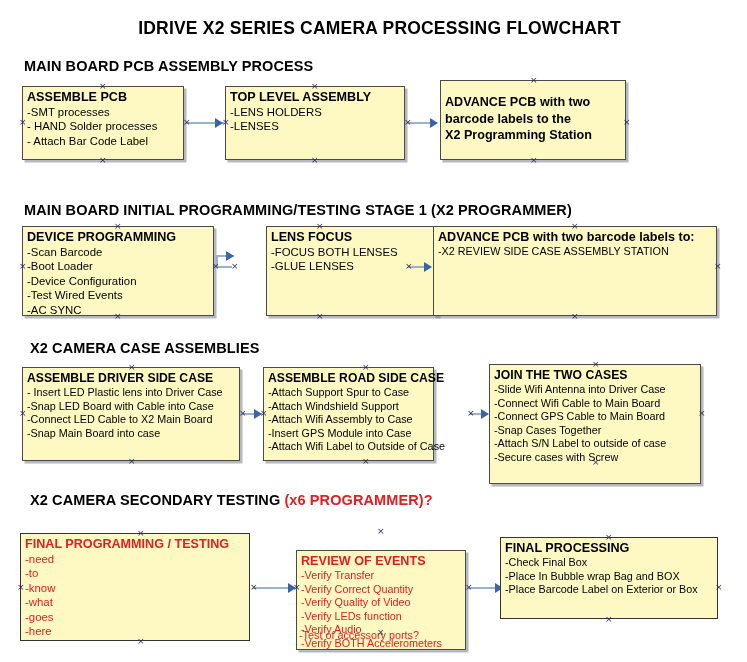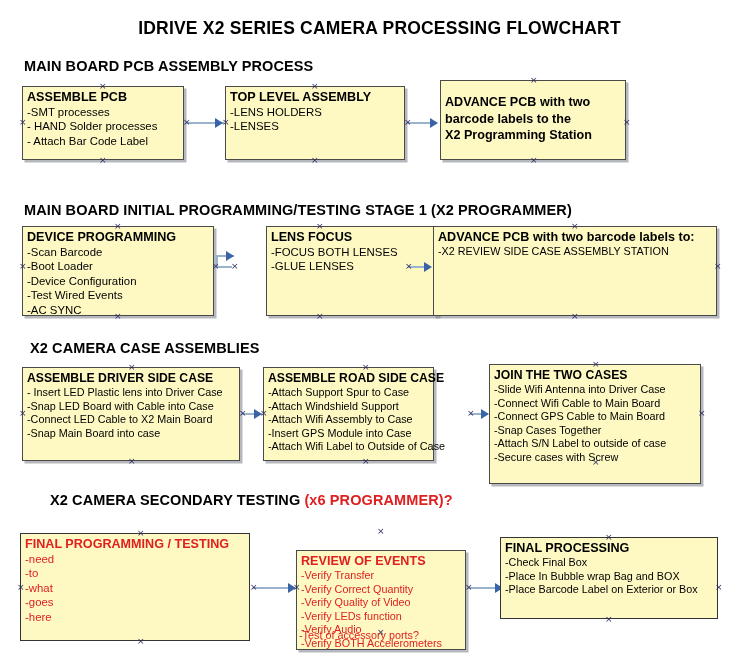--- a/index.html
+++ b/index.html
@@ -260,29 +260,30 @@
       <div class="box-line tiny">-Connect GPS Cable to Main Board</div>
       <div class="box-line tiny">-Snap Cases Together</div>
       <div class="box-line tiny">-Attach S/N Label to outside of case</div>
       <div class="box-line tiny">-Secure cases with Screw</div>
     </div>
   </div>
   <div class="handle" style="left:592px; top:361px;"></div>
   <div class="handle" style="left:592px; top:459px;"></div>
   <div class="handle" style="left:698px; top:410px;"></div>
 
-  <div class="section-head" style="left:30px; top:492px;margin-left:20px;">
+  <div class="section-head" style="left:30px; top:492px;">
     <span>X2 CAMERA SECONDARY TESTING </span><span class="accent">(x6 PROGRAMMER)?</span>
   </div>
 
   <div class="box plain red" style="left:20px; top:533px; width:230px; height:108px;">
     <div class="box-inner">
       <div class="box-title">FINAL PROGRAMMING / TESTING</div>
       <div class="box-line">-need</div>
       <div class="box-line">-to</div>
+      <div class="box-line">-know</div>
       <div class="box-line">-what</div>
       <div class="box-line">-goes</div>
       <div class="box-line">-here</div>
     </div>
   </div>
   <div class="handle" style="left:137px; top:530px;"></div>
   <div class="handle" style="left:137px; top:638px;"></div>
   <div class="handle" style="left:17px; top:584px;"></div>
 
   <div class="conn" style="left:253px; top:587px; width:42px;"></div>

